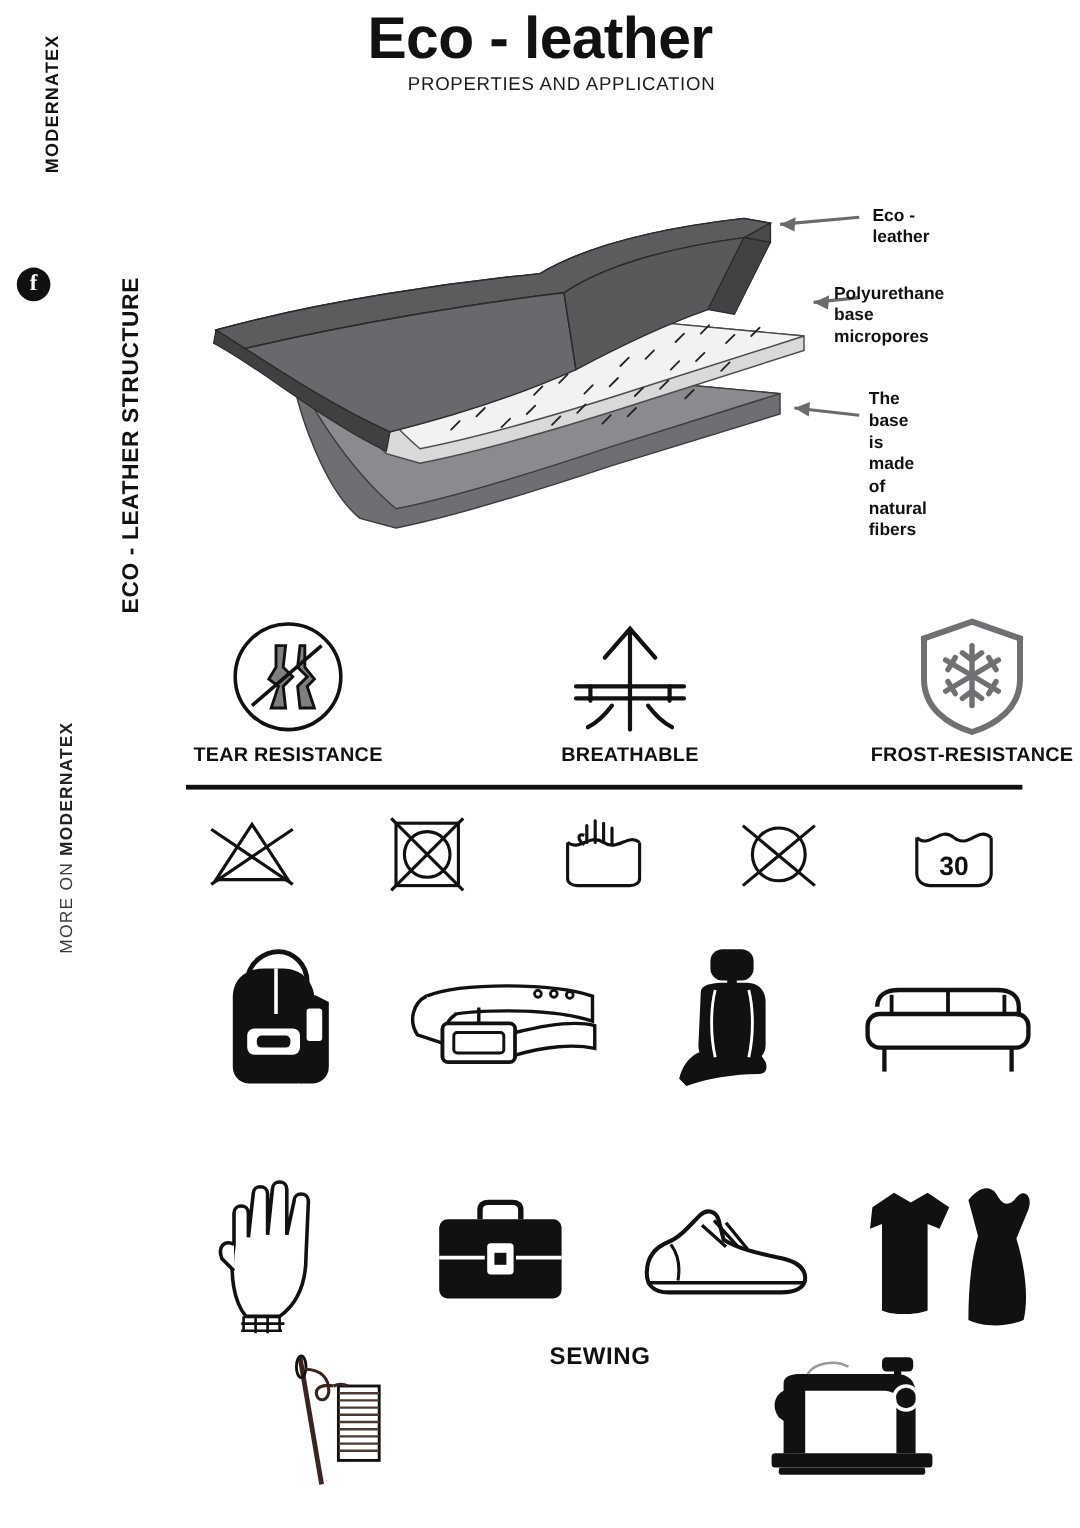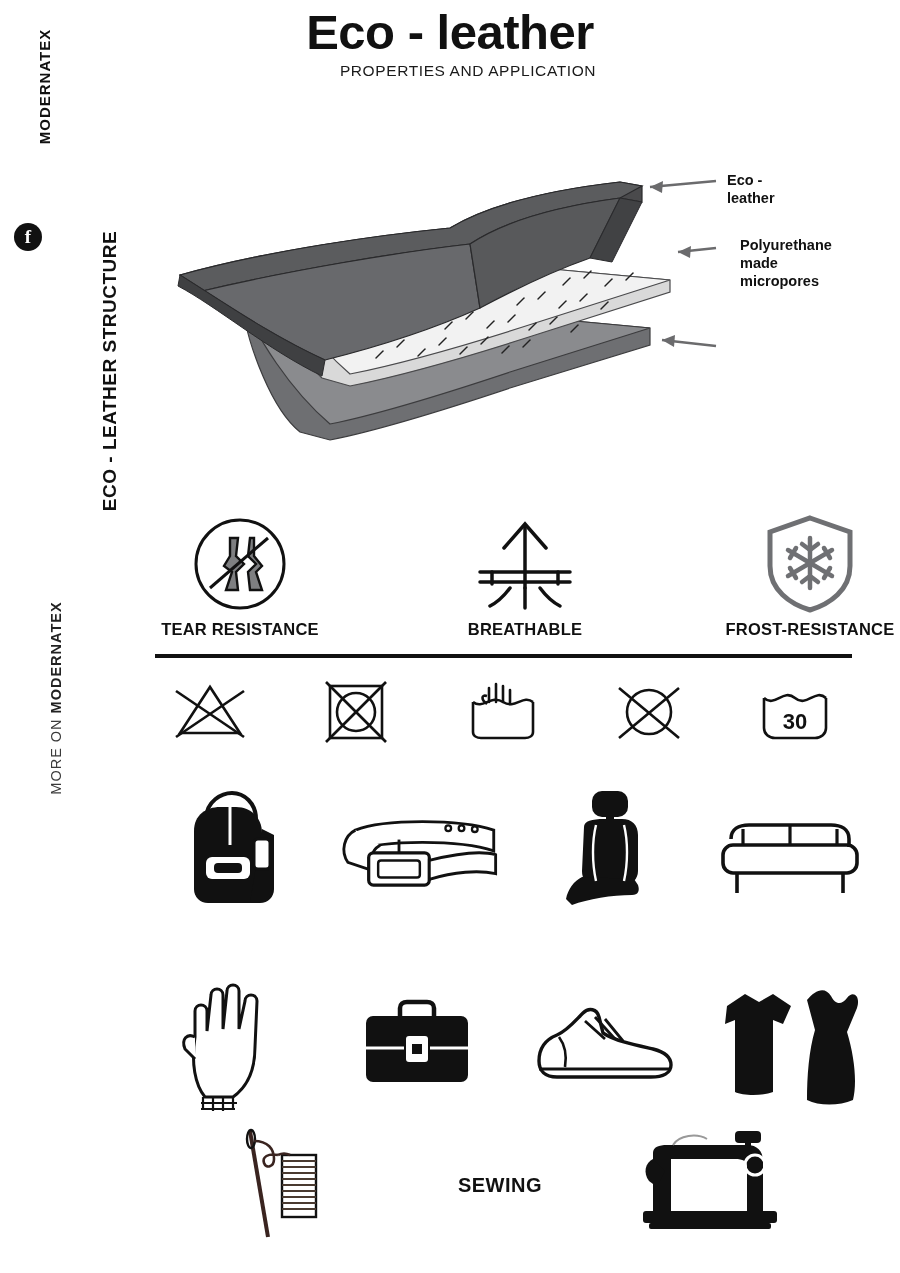--- a/index.html
+++ b/index.html
@@ -108,21 +108,21 @@
     height: 330px;
   }
   .callout {
     position: absolute;
     font-size: 14.5px;
     font-weight: bold;
     line-height: 1.25;
     color: #111;
   }
   #callout-1 { left: 577px; top: 31px; }
-  #callout-2 { left: 590px; top: 96px; }
+  #callout-2 { left: 545px; top: 96px; }
   #callout-3 { left: 574px; top: 184px; }
 
   
   #props {
     position: absolute;
     top: 514px;
     left: 150px;
     width: 750px;
     display: flex;
     justify-content: space-between;
@@ -195,21 +195,21 @@
   }
 
   
   #row-sewing {
     position: absolute;
     left: 200px;
     top: 1120px;
     width: 600px;
     height: 130px;
     display: flex;
-    align-items: center;
+    align-items: flex-start;
     justify-content: space-between;
   }
   #sewing-label {
     font-size: 20px;
     font-weight: bold;
     letter-spacing: 0.5px;
   }
   .sew-item {
     width: 180px;
     height: 130px;
@@ -324,21 +324,25 @@
     <polygon points="500,47 513,41 512,53" fill="#6b6b6d"></polygon>
     <polygon points="528,112 541,106 540,118" fill="#6b6b6d"></polygon>
     <polygon points="512,200 525,195 524,207" fill="#6b6b6d"></polygon>
   </svg>
 
   <div class="callout" id="callout-1">
     <span>Eco - leather</span>
   </div>
   <div class="callout" id="callout-2">
     <span>Polyurethane</span><br>
-    <span>made micropores</span>
+    <span>base micropores</span>
+  </div>
+  <div class="callout" id="callout-3">
+    <span>The base is made</span><br>
+    <span>of natural fibers</span>
   </div>
 </div>
 
 <div id="props">
 
   <div class="prop">
     <div class="glyph">
       <svg width="96" height="96" viewBox="0 0 96 96">
         <circle cx="48" cy="48" r="44" fill="none" stroke="#111" stroke-width="3"></circle>
         <path d="M38 22 L38 40 L32 50 L40 56 L34 74 L46 74 L44 56 L52 48 L44 40 L46 22 Z" fill="#7e7f81" stroke="#111" stroke-width="2.4"></path>

